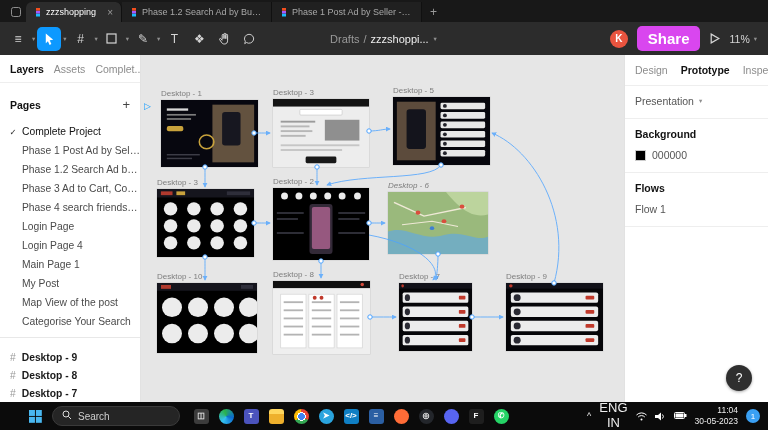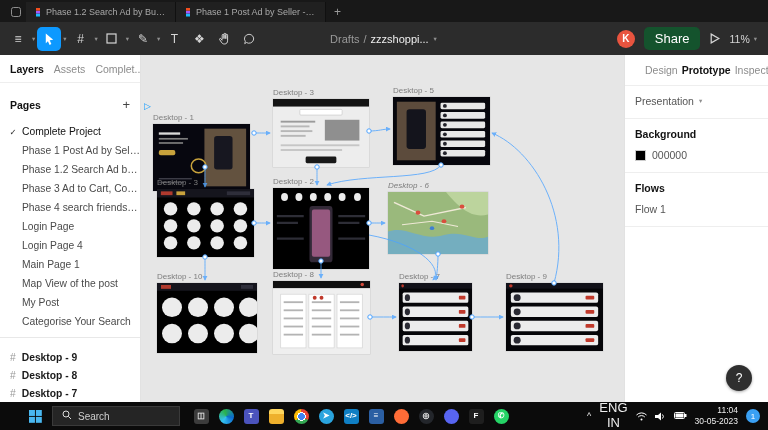--- a/index.html
+++ b/index.html
@@ -21,21 +21,21 @@
   .toolbar{height:33px;background:#2c2c2c;display:flex;align-items:center;color:#d6d6d6;position:relative;padding-left:6px;}
   .tgroup{display:flex;align-items:center;gap:1px;}
   .tool{width:24px;height:24px;display:flex;align-items:center;justify-content:center;font-size:12px;border-radius:5px;color:#d6d6d6;}
   .tool.active{background:#0d99ff;color:#fff;}
   .tchev{font-size:6.5px;color:#8f8f8f;margin:0 1px;}
   .crumb{position:absolute;left:50%;transform:translateX(-50%);display:flex;gap:4px;font-size:11px;align-items:center;}
   .crumb .muted{color:#9a9a9a;}
   .crumb .fname{color:#eee;}
   .right-tools{margin-left:auto;display:flex;align-items:center;gap:9px;padding-right:10px;}
   .avatar{width:18px;height:18px;border-radius:50%;background:#e9543f;color:#fff;font-size:10px;display:flex;align-items:center;justify-content:center;font-weight:bold;}
-  .share{background:#14532d;color:#fff;font-size:13px;padding:4px 11px;border-radius:5px;border:none;}
+  .share{background:#d946ef;color:#fff;font-size:15px;padding:4px 11px;border-radius:5px;border:none;font-weight:bold;}
   .zoom{display:flex;align-items:center;gap:3px;font-size:10.5px;color:#d6d6d6;}
 
   
   .workspace{display:flex;height:347px;position:relative;background:#e6e6e6;}
 
   
   .left{width:141px;background:#fff;border-right:1px solid #e2e2e2;display:flex;flex-direction:column;font-size:10.5px;color:#333;flex:none;gap:7px;}
   .ltabs{display:flex;gap:10px;padding:8px 10px 7px;border-bottom:1px solid #eee;color:#8c8c8c;}
   .ltab.active{color:#111;font-weight:bold;}
   .pages-head{display:flex;justify-content:space-between;align-items:center;padding:7px 10px 3px;color:#111;font-weight:bold;}
@@ -52,33 +52,33 @@
   
   .canvas{flex:1;position:relative;overflow:hidden;background:#e6e6e6;}
   .cframe{position:absolute;z-index:1;box-shadow:0 0 0 0.5px rgba(0,0,0,0.10);}
   .cflabel{position:absolute;top:-11px;left:0;font-size:8px;color:#7d7d7d;white-space:nowrap;}
   .cfthumb{width:100%;height:100%;background:#000;overflow:hidden;}
   .flows{position:absolute;left:0;top:0;z-index:2;pointer-events:none;}
   .flow-start{position:absolute;left:3px;top:46px;color:#0d99ff;font-size:9px;z-index:2;}
 
   
   .right{width:144px;background:#fff;border-left:1px solid #e2e2e2;font-size:10.5px;color:#333;display:flex;flex-direction:column;flex:none;}
-  .rtabs{display:flex;gap:4px;padding:9px 20px;border-bottom:1px solid #eee;color:#8c8c8c;}
+  .rtabs{display:flex;gap:13px;padding:9px 10px;border-bottom:1px solid #eee;color:#8c8c8c;}
   .rtab.active{color:#111;font-weight:bold;}
   .rsec{padding:9px 10px 11px;border-bottom:1px solid #eee;}
   .rhead{font-weight:bold;color:#111;margin-bottom:9px;}
   .rval{color:#555;display:flex;gap:4px;align-items:center;}
   .bgrow{display:flex;gap:6px;align-items:center;color:#555;}
   .swatch{width:11px;height:11px;border:1px solid #ccc;display:inline-block;}
   .help-btn{position:absolute;right:16px;bottom:11px;width:26px;height:26px;border-radius:50%;background:#2f2f2f;color:#fff;display:flex;align-items:center;justify-content:center;font-size:12px;z-index:5;box-shadow:0 1px 3px rgba(0,0,0,.35);}
 
   
   .taskbar{height:28px;background:#0b0b0b;display:flex;align-items:center;gap:6px;padding:0 6px;}
   .start{margin-left:18px;display:flex;align-items:center;justify-content:center;width:22px;height:22px;}
-  .wsearch{width:128px;height:20px;border-radius:0;background:#252525;border:1px solid #3a3a3a;display:flex;align-items:center;gap:6px;padding:0 9px;color:#cfcfcf;font-size:10px;flex:none;}
+  .wsearch{width:128px;height:20px;border-radius:10px;background:#252525;border:1px solid #3a3a3a;display:flex;align-items:center;gap:6px;padding:0 9px;color:#cfcfcf;font-size:10px;flex:none;}
   .apps{display:flex;gap:3px;margin-left:4px;}
   .tbapp{width:22px;height:22px;display:flex;align-items:center;justify-content:center;border-radius:4px;}
   .tbglyph{width:15px;height:15px;border-radius:3px;display:flex;align-items:center;justify-content:center;font-size:8px;font-weight:bold;line-height:1;}
   .tbglyph.round{border-radius:50%;}
   .tray{margin-left:auto;display:flex;align-items:center;gap:8px;color:#fff;padding-right:2px;}
   .tray-chev{font-size:9px;color:#e8e8e8;}
   .lang{display:flex;flex-direction:column;align-items:center;line-height:1.15;font-size:13px;color:#eee;}
   .clock{display:flex;flex-direction:column;align-items:flex-end;line-height:1.25;font-size:8.5px;color:#eee;}
   .notif{min-width:14px;height:14px;border-radius:50%;background:#3aa0f3;color:#fff;font-size:8px;display:flex;align-items:center;justify-content:center;padding:0 2px;}
   .tray-ic{display:flex;align-items:center;}
@@ -88,20 +88,31 @@
 
 <div class="screen">
 
   <div class="tabbar">
     <span class="winmenu">
         <svg width="10" height="10">
           <rect x="0.5" y="0.5" width="9" height="9" rx="2" fill="none" stroke="#8f8f8f"></rect>
         </svg>
       </span>
     <div class="btabs" id="browser-tabs">
+        <div class="btab active">
+          <span class="btab-ic">
+            <svg width="8" height="9" viewBox="0 0 8 9">
+              <rect x="2" width="4" height="2.7" fill="#f24e1e"></rect>
+              <rect x="2" y="2.9" width="4" height="2.7" fill="#a259ff"></rect>
+              <rect x="2" y="5.8" width="4" height="2.7" fill="#1abcfe"></rect>
+            </svg>
+          </span>
+          <span class="btab-label">zzzshopping</span>
+          <span class="btab-x">×</span>
+        </div>
         <div class="btab">
           <span class="btab-ic">
             <svg width="8" height="9" viewBox="0 0 8 9">
               <rect x="2" width="4" height="2.7" fill="#f24e1e"></rect>
               <rect x="2" y="2.9" width="4" height="2.7" fill="#a259ff"></rect>
               <rect x="2" y="5.8" width="4" height="2.7" fill="#1abcfe"></rect>
             </svg>
           </span>
           <span class="btab-label">Phase 1.2 Search Ad by Buyer - zzzshoppi</span>
         </div>
@@ -211,25 +222,25 @@
           <div class="page-row">
             <span class="chk"></span>
             <span class="plabel">Login Page 4</span>
           </div>
           <div class="page-row">
             <span class="chk"></span>
             <span class="plabel">Main Page 1</span>
           </div>
           <div class="page-row">
             <span class="chk"></span>
+            <span class="plabel">My Post</span>
+          </div>
+          <div class="page-row">
+            <span class="chk"></span>
             <span class="plabel">Map View of the post</span>
-          </div>
-          <div class="page-row">
-            <span class="chk"></span>
-            <span class="plabel">My Post</span>
           </div>
           <div class="page-row">
             <span class="chk"></span>
             <span class="plabel">Categorise Your Search</span>
           </div>
           <div class="page-row">
             <span class="chk"></span>
             <span class="plabel">Add Friends and Create group</span>
           </div>
           <div class="page-row">
@@ -250,21 +261,21 @@
           <div class="frame-row">
             <span class="hash">#</span>
             <span class="flabel">Desktop - 7</span>
           </div>
         </div>
     </aside>
 
     <main class="canvas">
       <span class="flow-start">▷</span>
       <div id="frames-layer">
-          <div class="cframe" style="left: 12px; top: 45px; width: 97px; height: 67px; margin-top: 24px;">
+          <div class="cframe" style="left: 20px; top: 45px; width: 97px; height: 67px;">
             <div class="cflabel">Desktop - 1</div>
             <div class="cfthumb">
               <svg viewBox="0 0 100 72" preserveAspectRatio="none" style="width:100%;height:100%;display:block">
                 <rect width="100" height="72" fill="#07070f"></rect>
     <rect x="6" y="9" width="22" height="2.5" fill="#d8d8d8"></rect>
     <rect x="6" y="15" width="30" height="1.8" fill="#7d7d7d"></rect>
     <rect x="6" y="19.5" width="25" height="1.8" fill="#7d7d7d"></rect>
     <rect x="6" y="28" width="17" height="5.5" rx="2" fill="#c8a23c"></rect>
     <rect x="53" y="5" width="43" height="62" fill="#63523f"></rect>
     <rect x="63" y="13" width="19" height="36" rx="3" fill="#171720"></rect>
@@ -331,21 +342,21 @@
                 <circle cx="38" cy="39" r="7" fill="#ececec"></circle>
                 <circle cx="62" cy="39" r="7" fill="#ececec"></circle>
                 <circle cx="86" cy="39" r="7" fill="#ececec"></circle>
                 <circle cx="14" cy="57" r="7" fill="#ececec"></circle>
                 <circle cx="38" cy="57" r="7" fill="#ececec"></circle>
                 <circle cx="62" cy="57" r="7" fill="#ececec"></circle>
                 <circle cx="86" cy="57" r="7" fill="#ececec"></circle>
               </svg>
             </div>
           </div>
-          <div class="cframe" style="left: 132px; top: 133px; width: 96px; height: 81px;">
+          <div class="cframe" style="left: 132px; top: 133px; width: 96px; height: 72px;">
             <div class="cflabel">Desktop - 2</div>
             <div class="cfthumb">
               <svg viewBox="0 0 100 72" preserveAspectRatio="none" style="width:100%;height:100%;display:block">
                 <rect width="100" height="72" fill="#000"></rect>
                 <circle cx="12" cy="8" r="3.6" fill="#ececec"></circle>
                 <circle cx="27" cy="8" r="3.6" fill="#ececec"></circle>
                 <circle cx="42" cy="8" r="3.6" fill="#ececec"></circle>
                 <circle cx="57" cy="8" r="3.6" fill="#ececec"></circle>
                 <circle cx="72" cy="8" r="3.6" fill="#ececec"></circle>
                 <circle cx="88" cy="8" r="3.6" fill="#ececec"></circle>

